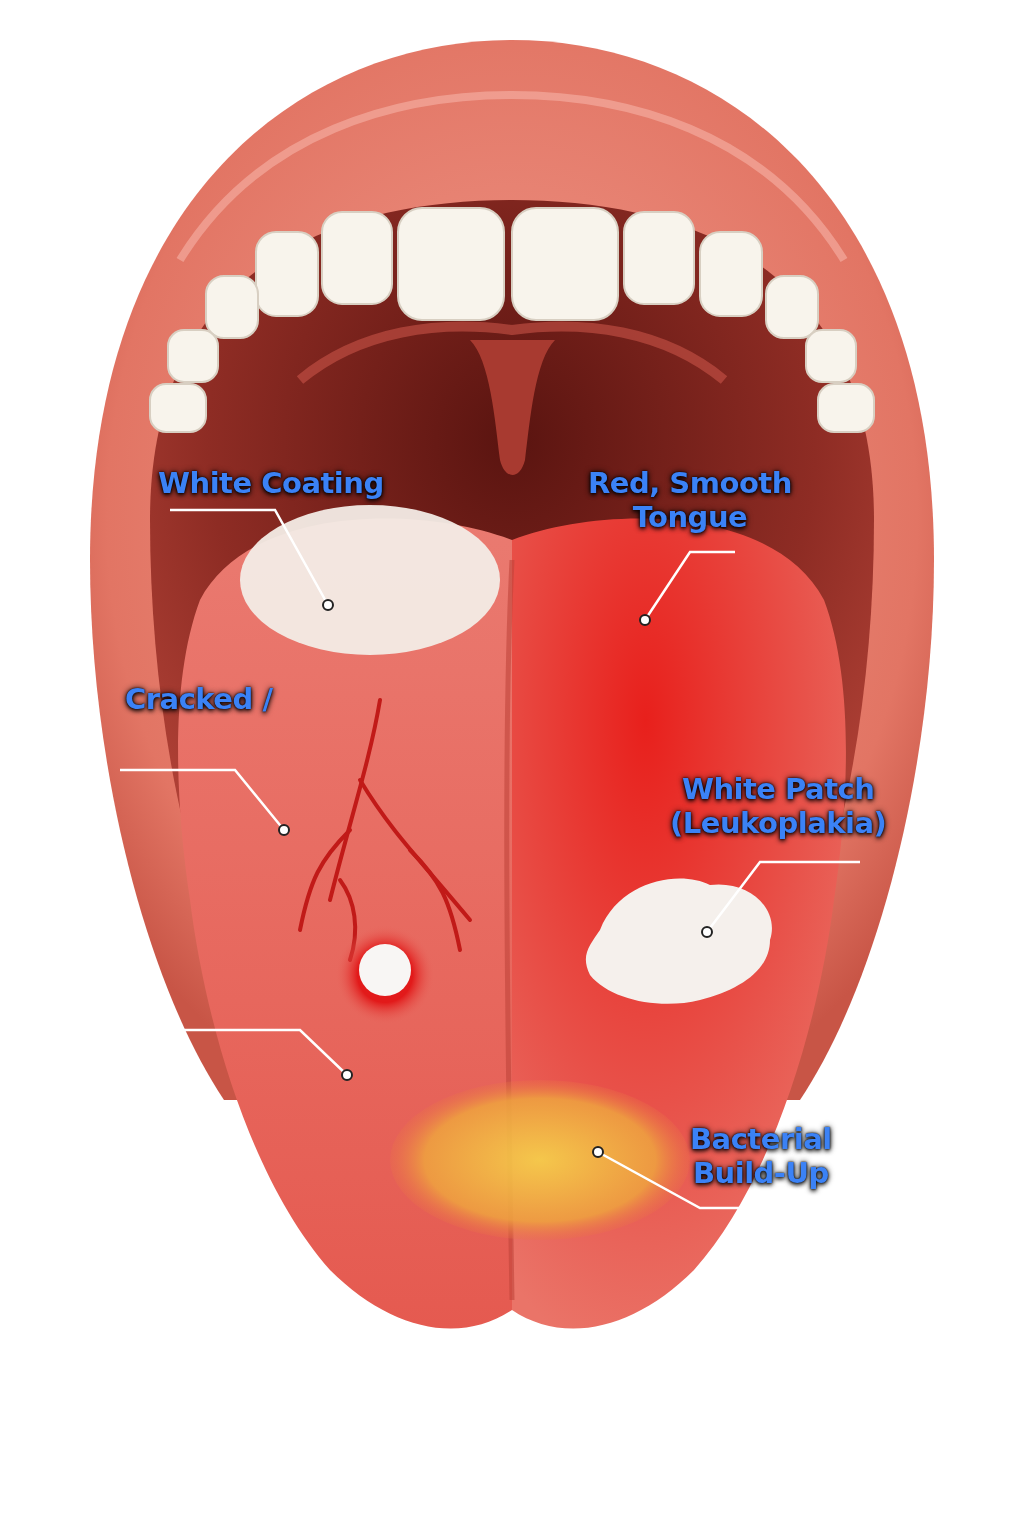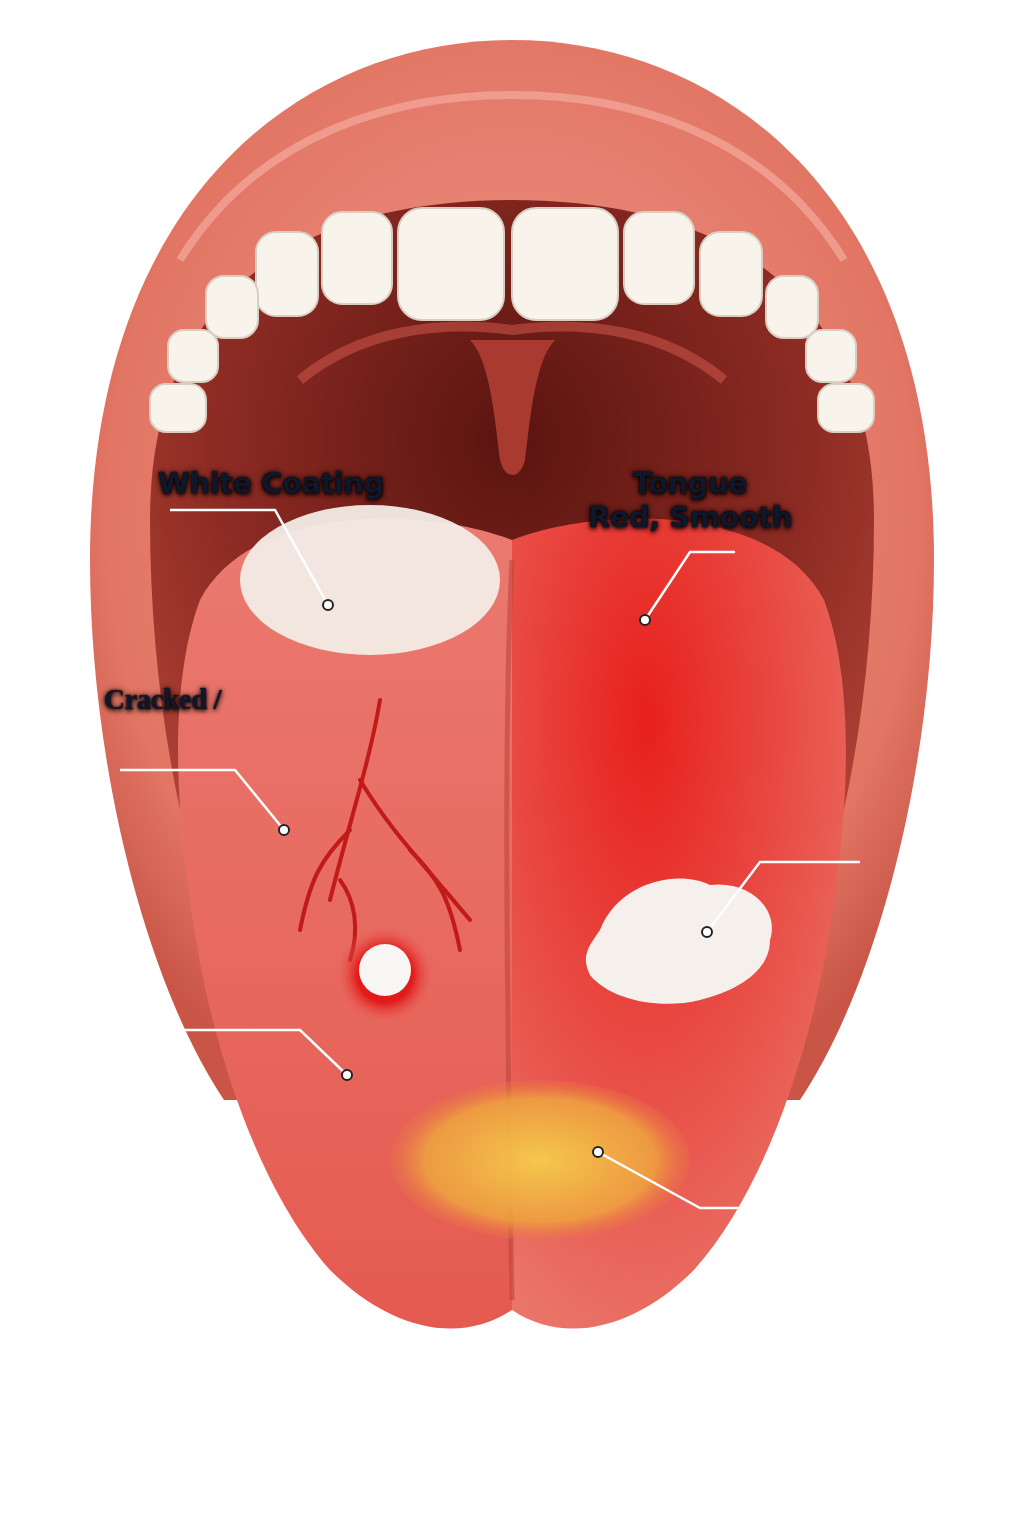--- a/index.html
+++ b/index.html
@@ -1,18 +1,18 @@
 <!DOCTYPE html>
 <html><head>
 <meta charset="utf-8">
 <style>
   html,body{margin:0;padding:0;}
   body{width:1024px;height:1536px;background:#ffffff;position:relative;overflow:hidden;font-family:"DejaVu Sans","Liberation Sans",sans-serif;}
   #stage{position:absolute;left:0;top:0;width:1024px;height:1536px;}
-  .label{position:absolute;color:#0f172a;font-weight:bold;font-size:29px;line-height:34px;text-align:center;
+  .label{position:absolute;color:#3b82f6;font-weight:bold;font-size:29px;line-height:34px;text-align:center;
     text-shadow:0 0 6px rgba(0,0,0,0.85),0 2px 4px rgba(0,0,0,0.8),0 0 2px #000;white-space:nowrap;letter-spacing:-0.5px;}
 </style>
 </head>
 <body>
 
 <div id="stage">
   <svg width="1024" height="1536" viewBox="0 0 1024 1536">
     <defs>
       <radialGradient id="lipGrad" cx="50%" cy="45%" r="60%">
         <stop offset="0%" stop-color="#f09a8c"></stop>
@@ -110,23 +110,31 @@
       <circle cx="347" cy="1075" r="5"></circle>
       <circle cx="598" cy="1152" r="5"></circle>
     </g>
   </svg>
 
   <div class="label" style="left:158px;top:466px;">
     <span>White Coating</span>
   </div>
 
   <div class="label" style="left:588px;top:466px;">
+    <div>Red, Smooth</div>
     <div>Tongue</div>
-    <div>Red, Smooth</div>
   </div>
 
-  <div class="label" style="left:104px;top:682px;font-family:Liberation Serif, serif;">
+  <div class="label" style="left:125px;top:682px;">
     <div>Cracked /</div>
   </div>
 
+  <div class="label" style="left:670px;top:772px;">
+    <div>White Patch</div>
+    <div>(Leukoplakia)</div>
+  </div>
 
 
+  <div class="label" style="left:690px;top:1122px;">
+    <div>Bacterial</div>
+    <div>Build-Up</div>
+  </div>
 </div>
 
 </body></html>

